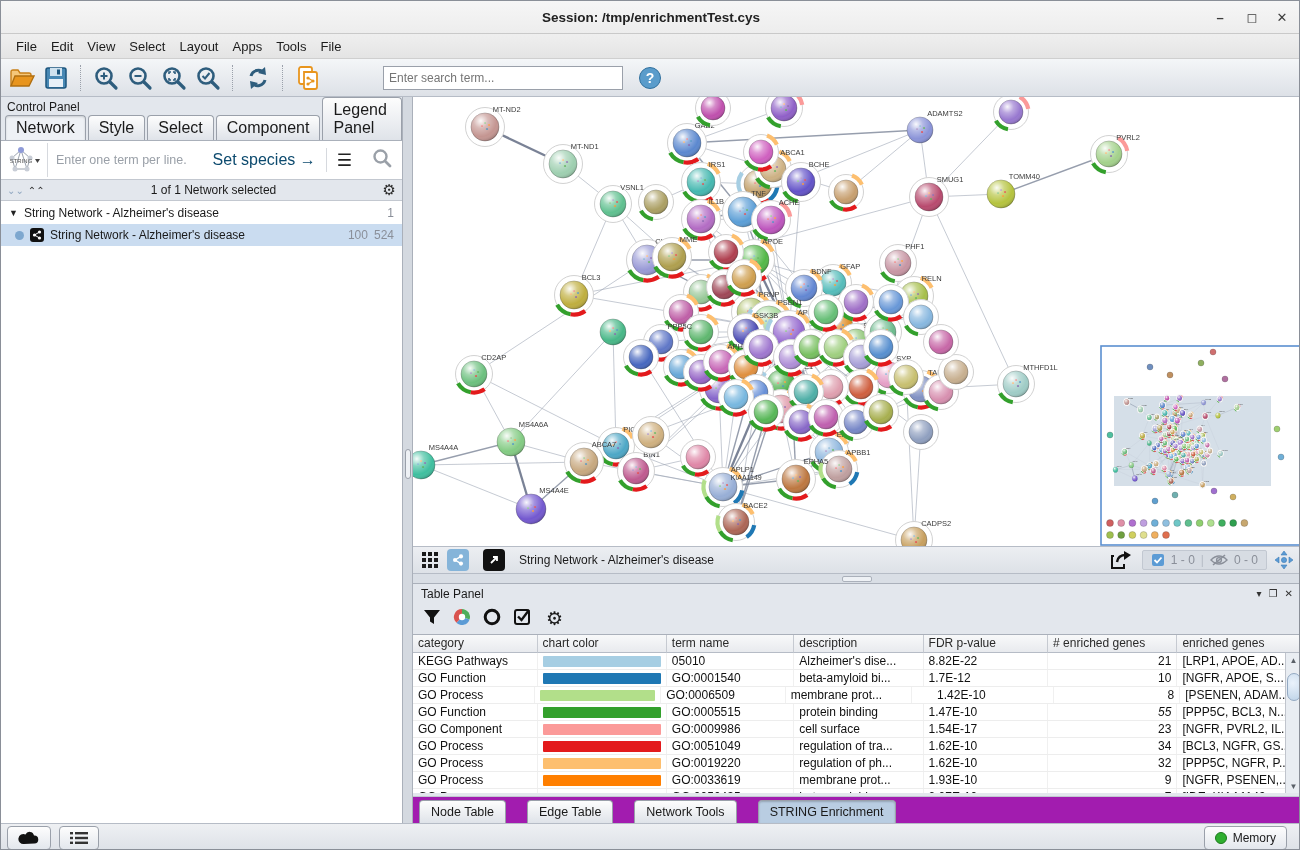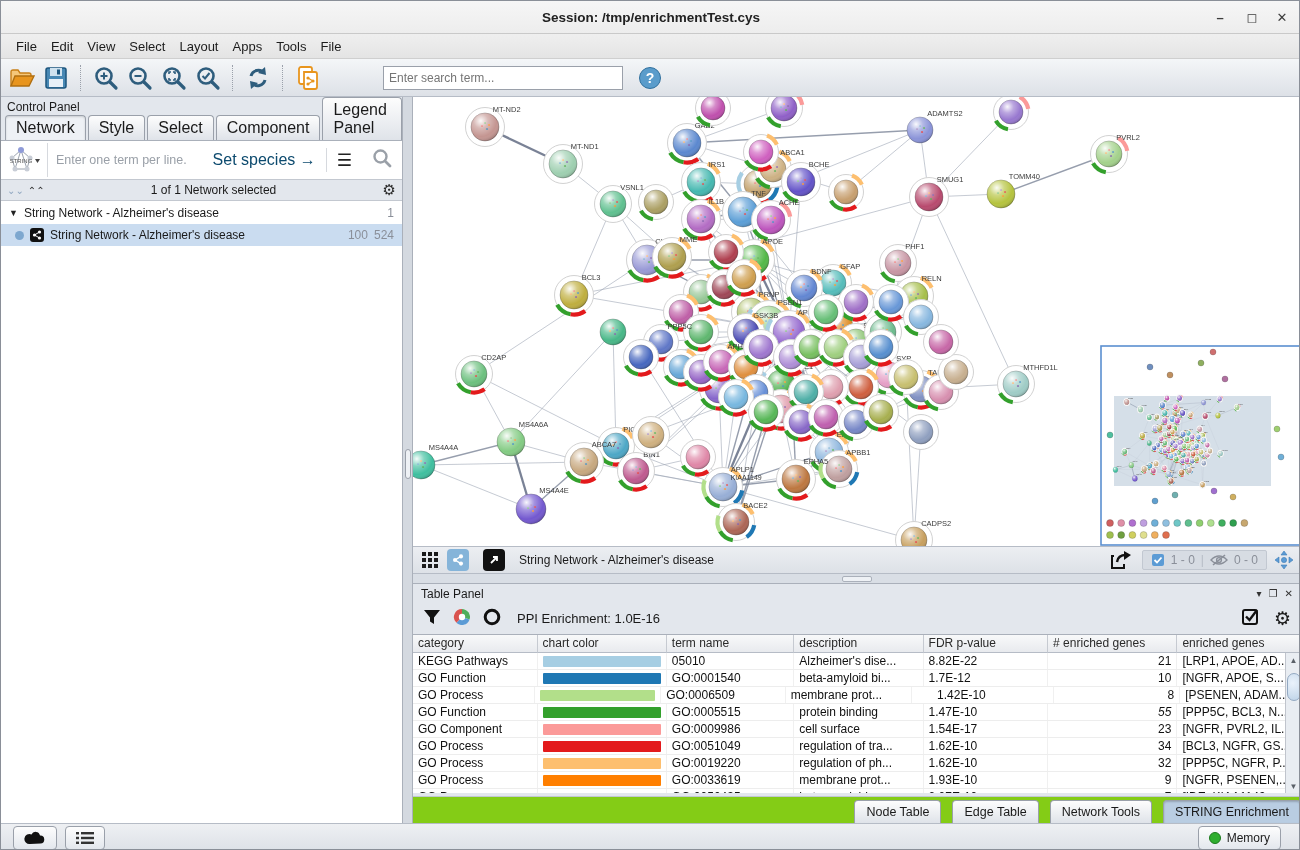--- a/index.html
+++ b/index.html
@@ -72,28 +72,28 @@
       border-bottom:1px solid #b6bcc6;padding:1px 5px 0;white-space:nowrap;overflow:hidden;}
   .tbl-row{display:flex;height:16px;border-bottom:1px solid #ededed;background:#fff;}
   .td{font-size:12px;color:#111;padding:0 5px;white-space:nowrap;overflow:hidden;border-right:1px solid #f0f0f0;
       display:flex;align-items:center;}
   .td.num{justify-content:flex-end;}
   .swatch{width:100%;height:11px;border-radius:1px;}
   #tbl-vscroll{position:absolute;right:0;top:18px;width:15px;height:140px;background:#e9edf2;border-left:1px solid #c0c4cc;}
   .scroll-arrow{height:14px;display:flex;align-items:center;justify-content:center;font-size:8px;color:#5a6068;}
   #tbl-thumb{position:absolute;left:1px;top:20px;width:12px;height:26px;border-radius:7px;
              background:radial-gradient(circle at 40% 35%,#eaf2fb,#bfd4e8);border:1px solid #93a9c2;}
-  #tbl-tabs{left:412px;top:795px;width:888px;height:27px;background:#84cc16;display:flex;align-items:flex-end;
-            padding-left:6px;gap:11px;border-top:1px solid #c2c8d1;justify-content:flex-end;}
+  #tbl-tabs{left:412px;top:795px;width:888px;height:27px;background:#a21caf;display:flex;align-items:flex-end;
+            padding-left:6px;gap:21px;border-top:1px solid #c2c8d1;}
   .tbl-tab{font-size:12.5px;color:#1a1a1a;padding:4px 11px;border:1px solid #9aa0aa;border-bottom:none;
            border-radius:4px 4px 0 0;background:linear-gradient(#fdfdfd,#dfe3e9);}
   .tbl-tab.active{background:#b9cde2;box-shadow:inset 0 1px 2px rgba(0,0,0,.2);}
   
   #statusbar{left:0;top:822px;width:1300px;height:28px;background:linear-gradient(#eef0f3,#dde1e7);
-             border-top:1px solid #b6bcc6;display:flex;align-items:center;padding:0 12px;}
+             border-top:1px solid #b6bcc6;display:flex;align-items:center;padding:0 6px;}
   .sbtn{height:22px;border:1px solid #9aa0aa;border-radius:4px;background:linear-gradient(#fdfdfd,#e3e7ed);
         display:flex;align-items:center;justify-content:center;padding:0 10px;margin-right:8px;}
   #memory-btn{margin-left:auto;gap:6px;display:flex;font-size:12px;color:#1a1a1a;}
   .green-dot{width:10px;height:10px;border-radius:50%;background:#2fae2f;border:1px solid #1d7a1d;}
 </style>
 </head>
 <body>
 
 <div id="titlebar" class="abs">
   <span id="title-text">Session: /tmp/enrichmentTest.cys</span>
@@ -1567,21 +1567,20 @@
           <path d="M9 9 L16.6 11.5 A8 8 0 0 1 3.4 14.8 Z" fill="#5b9bd5"></path>
           <path d="M9 9 L3.4 14.8 A8 8 0 0 1 9 1 Z" fill="#d9534f"></path>
           <circle cx="9" cy="9" r="3.2" fill="#fff"></circle>
         </svg>
     </span>
     <span>
       <svg width="18" height="18" viewBox="0 0 18 18">
           <circle cx="9" cy="9" r="6.8" fill="none" stroke="#111" stroke-width="3"></circle>
         </svg>
     </span>
-    <span id="ppi-label">PPI Enrichment: 1.0E-16</span>
     <span>
       <svg width="19" height="19" viewBox="0 0 19 19">
           <rect x="2" y="3" width="14" height="14" rx="2" fill="none" stroke="#111" stroke-width="2"></rect>
           <path d="M5 9.5 L8.5 13 L16 3" fill="none" stroke="#111" stroke-width="2.4"></path>
         </svg>
     </span>
     <span style="font-size:19px;color:#1a1a1a;margin-left:2px;">⚙</span>
   </div>
   <div id="enrich-table">
     <div class="tbl-head" id="tbl-head">

